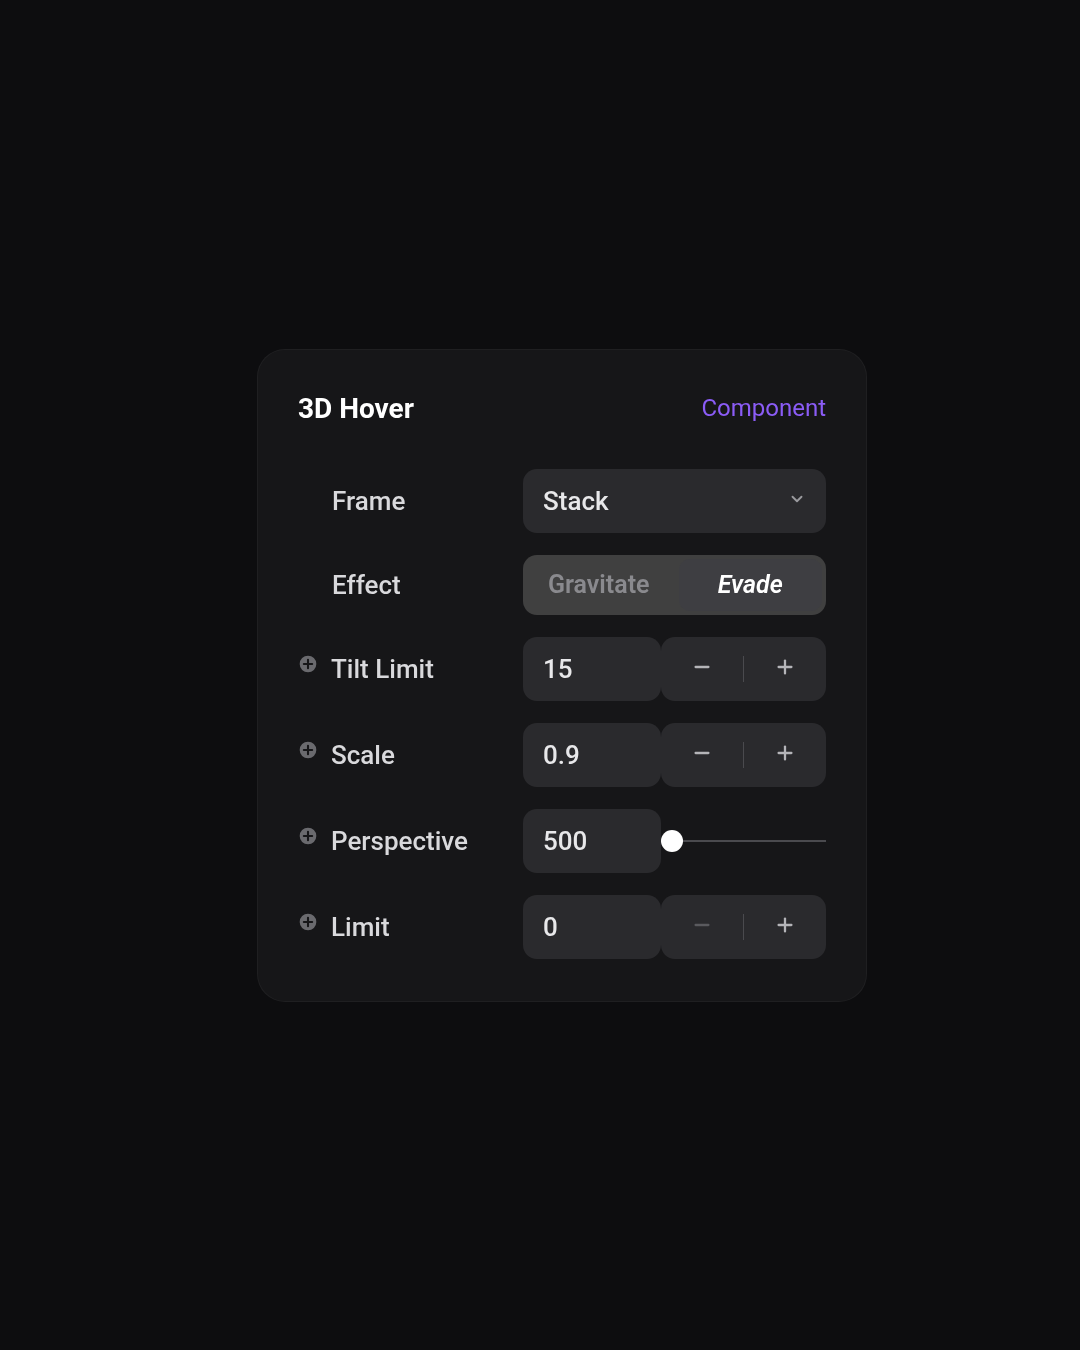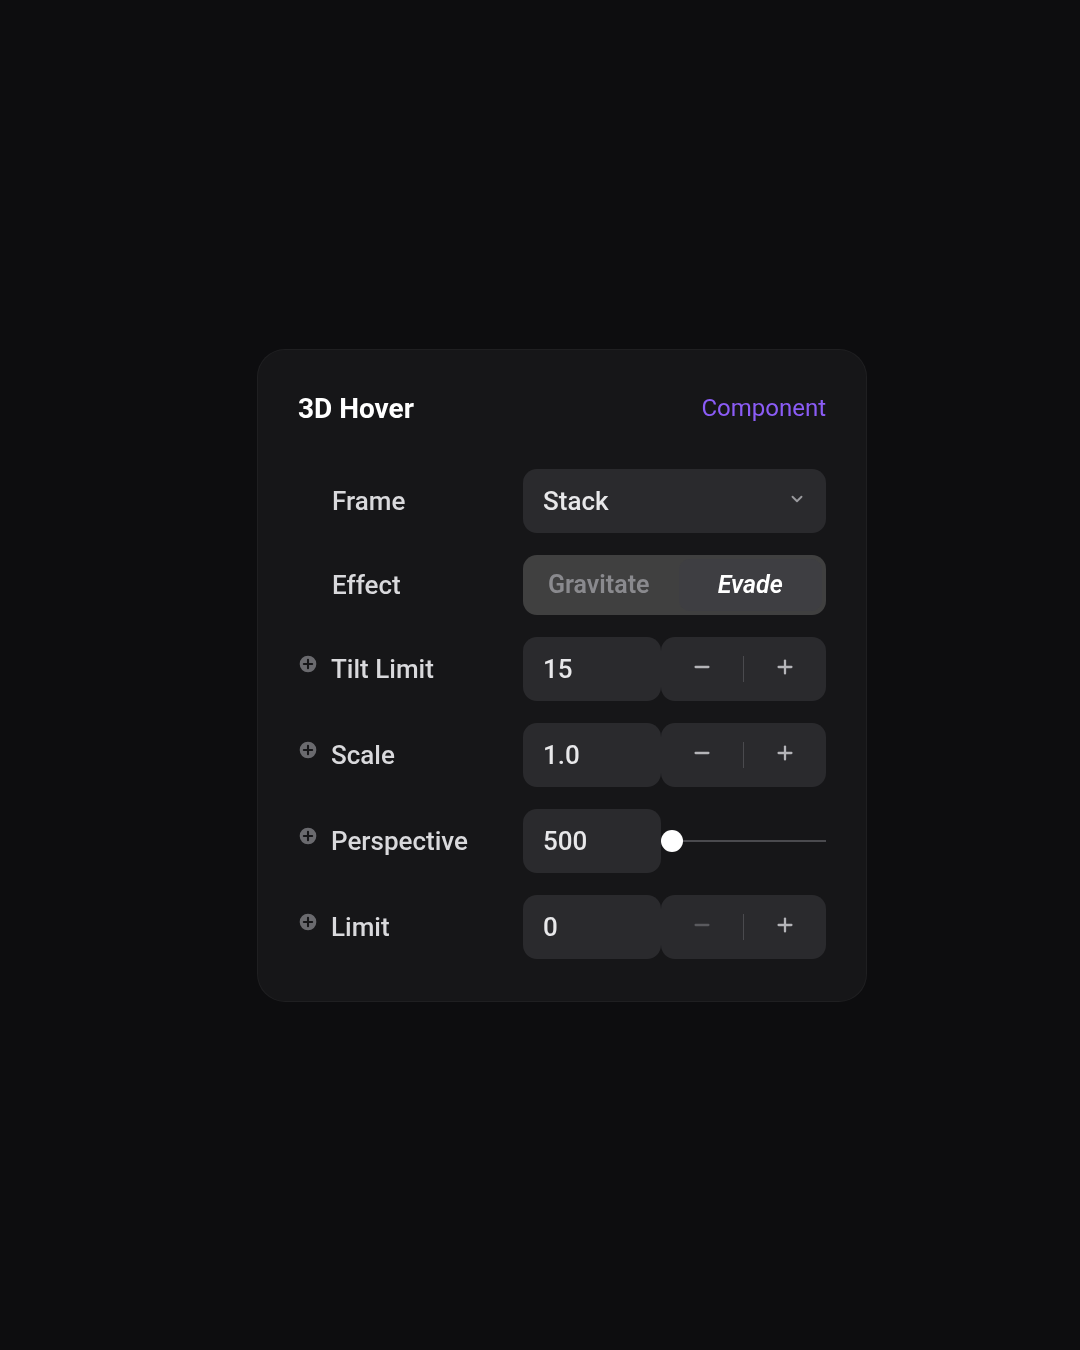--- a/index.html
+++ b/index.html
@@ -279,21 +279,21 @@
     <div class="label-wrap">
       <span class="add-icon">
         <svg width="20" height="20" viewBox="0 0 24 24" fill="#6a6a6e">
           <circle cx="12" cy="12" r="10"></circle>
           <path d="M12 7v10M7 12h10" stroke="#161618" stroke-width="2.5" stroke-linecap="round"></path>
         </svg>
       </span>
       <span class="label">Scale</span>
     </div>
     <div class="control-wrap">
-      <div class="num-input">1.0</div>
+      <div class="num-input">0.9</div>
       <div class="stepper">
         <div class="stepper-half">
           <span>
             <svg class="stepper-icon" width="22" height="22" viewBox="0 0 24 24" fill="none" stroke="currentColor" stroke-width="2.5" stroke-linecap="round">
               <line x1="5" y1="12" x2="19" y2="12"></line>
             </svg>
           </span>
         </div>
         <div class="stepper-divider"></div>
         <div class="stepper-half">

